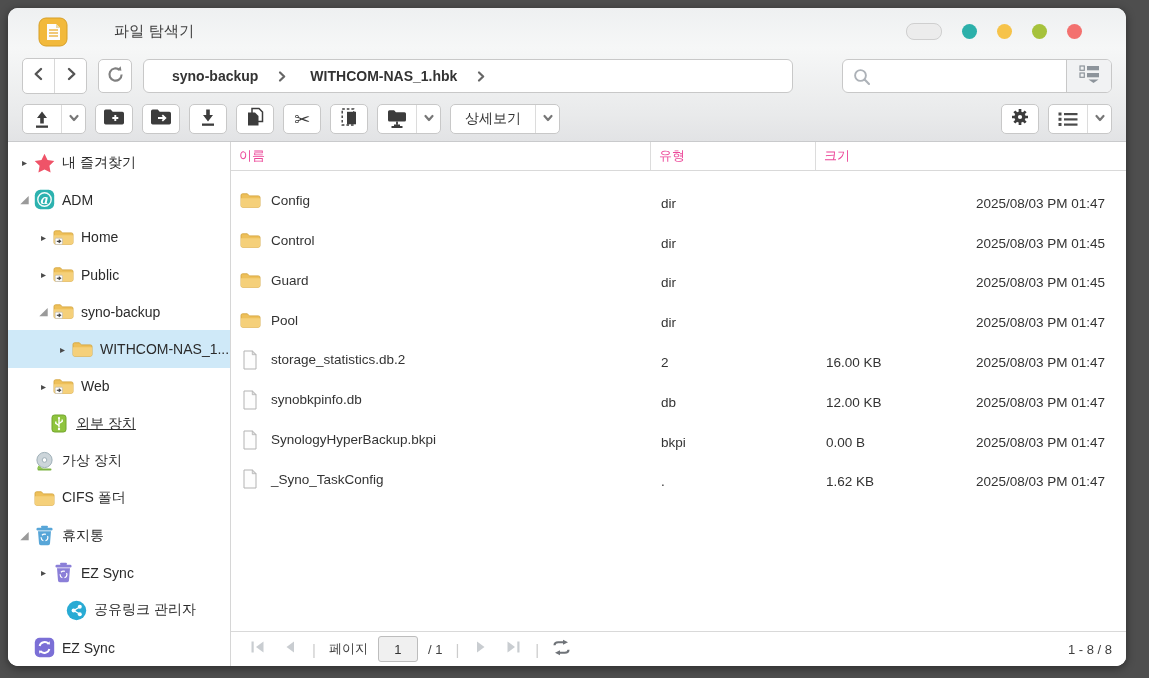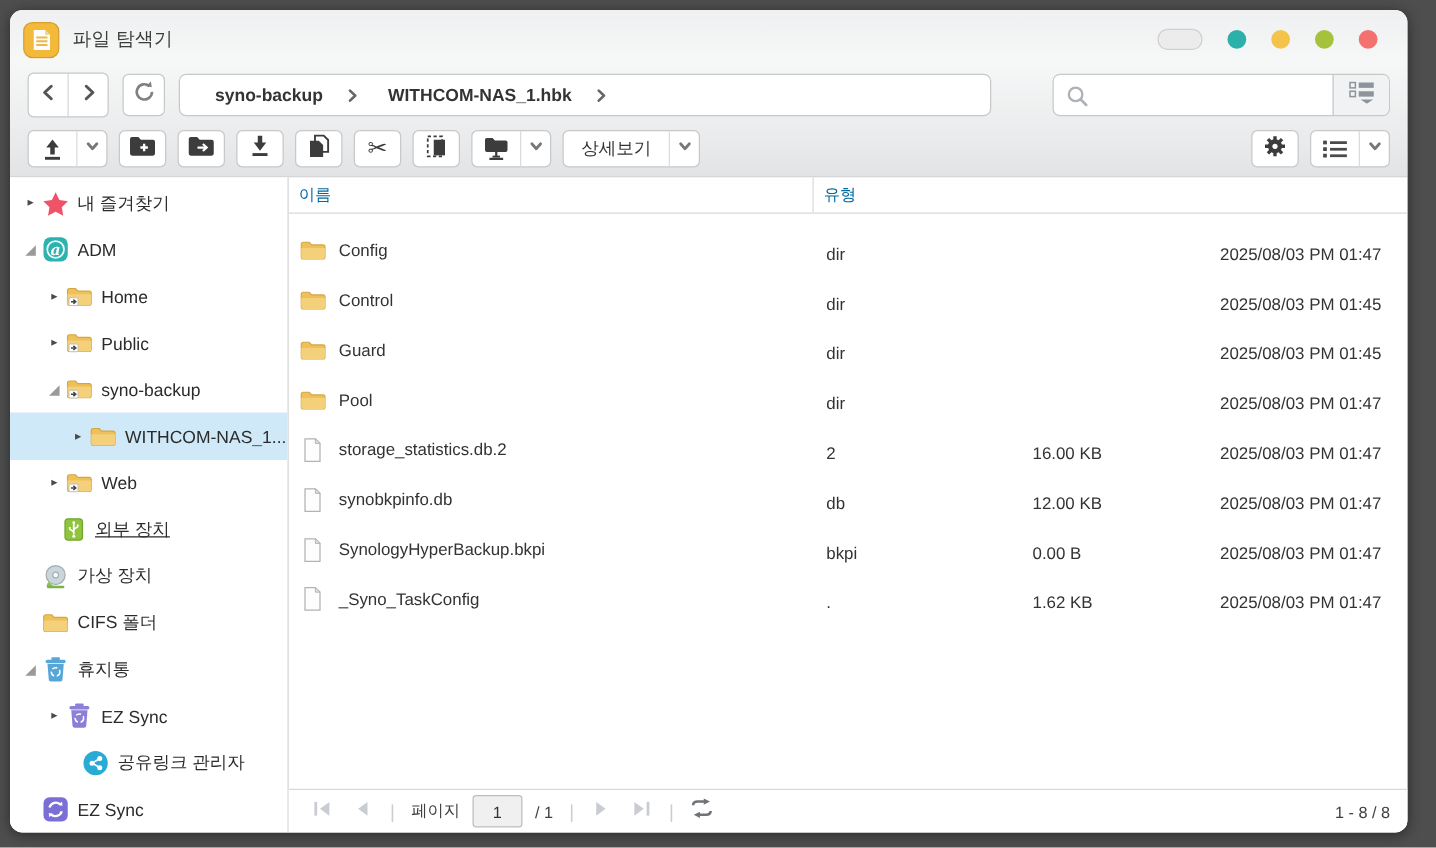--- a/index.html
+++ b/index.html
@@ -13,21 +13,21 @@
     position:absolute;left:8px;top:8px;width:1118px;height:658px;
     background:#fff;border-radius:10px;overflow:hidden;
     box-shadow:0 2px 10px rgba(0,0,0,.45);
     display:flex;flex-direction:column;
   }
   
   .chrome{
     background:linear-gradient(#eef0f1,#f6f7f7 30%,#e9eaeb 80%,#e2e3e5);
     border-bottom:1px solid #c9cacc;flex:0 0 auto;
   }
-  .titlebar{height:47px;display:flex;align-items:center;padding:0 10px;}
+  .titlebar{height:47px;display:flex;align-items:center;padding:0 30px;gap:36px;}
   .app-icon{width:30px;height:30px;margin-right:10px;flex:0 0 auto;}
   .app-title{font-size:15px;color:#3c3c3c;letter-spacing:.2px;}
   .win-controls{margin-left:auto;display:flex;align-items:center;gap:20px;padding-right:14px;}
   .pill{width:34px;height:15px;border-radius:8px;background:#ececec;border:1px solid #cfcfcf;}
   .dot{width:15px;height:15px;border-radius:50%;}
   
   .navbar{height:42px;display:flex;align-items:center;padding:0 14px;gap:11px;}
   .navgroup{display:flex;background:#fff;border:1px solid #c8c8c8;border-radius:5px;height:34px;overflow:hidden;}
   .navgroup .nbtn{width:31px;display:flex;align-items:center;justify-content:center;cursor:pointer;}
   .navgroup .nbtn + .nbtn{border-left:1px solid #d8d8d8;}
@@ -57,21 +57,21 @@
   .content{flex:1;display:flex;min-height:0;background:#fff;}
   .sidebar{width:222px;flex:0 0 auto;border-right:1px solid #d6d6d6;padding-top:2px;overflow:hidden;background:#fff;}
   .side-item{height:37.3px;display:flex;align-items:center;font-size:14px;color:#2b2b2b;cursor:pointer;box-sizing:border-box;}
   .side-item.selected{background:#cfe9f8;}
   .twisty{width:17px;flex:0 0 auto;text-align:center;font-size:10px;color:#4a4a4a;}
   .twisty.expanded{color:#9a9a9a;font-size:11px;}
   .side-icon{width:21px;height:21px;margin:0 7px 0 1px;flex:0 0 auto;display:flex;align-items:center;justify-content:center;}
   .side-label{white-space:nowrap;overflow:hidden;}
   .main{flex:1;display:flex;flex-direction:column;min-width:0;}
   .thead{height:28px;display:flex;border-bottom:1px solid #d9d9d9;flex:0 0 auto;align-items:center;}
-  .thcell{font-size:13px;color:#0369a1;box-sizing:border-box;height:100%;display:flex;align-items:center;
+  .thcell{font-size:13px;color:#ec4899;box-sizing:border-box;height:100%;display:flex;align-items:center;
     border-right:1px solid #dcdcdc;padding-left:8px;cursor:pointer;}
   .thcell:last-child{border-right:none;}
   .c-name{width:420px;flex:0 0 auto;}
   .c-type{width:165px;flex:0 0 auto;}
   .c-size{width:150px;flex:0 0 auto;}
   .c-date{flex:1;min-width:0;}
   .rows{flex:1;overflow:hidden;}
   .trow{height:39.8px;display:flex;align-items:flex-end;cursor:pointer;}
   .cell{font-size:13.5px;color:#333;box-sizing:border-box;padding-left:10px;display:flex;align-items:center;}
   .cell.c-name{padding-left:8px;}
@@ -466,20 +466,21 @@
               <path d="M5.4 16.8 5 13.4l3.3.6z" fill="#fff"></path>
             </svg>
           </span>
     <span class="side-label">EZ Sync</span>
   </div>
       </div>
     <div class="main">
       <div class="thead">
         <span class="thcell c-name">이름</span>
         <span class="thcell c-type">유형</span>
+        <span class="thcell c-size">크기</span>
       </div>
       <div class="rows">
           <div class="trow">
     <span class="cell c-name">
               <span class="ficon">
                 <svg width="21" height="17" viewBox="0 0 21 17" xmlns="http://www.w3.org/2000/svg">
                   <path d="M1 3.4Q1 1.8 2.6 1.8h4.8l1.9 2.1h9.1Q20 3.9 20 5.5v8.1q0 1.6-1.6 1.6H2.6Q1 15.2 1 13.6z" fill="#eec05a" stroke="#d5a63e" stroke-width="0.9"></path>
                   <path d="M1 6.3h19v7.3q0 1.6-1.6 1.6H2.6Q1 15.2 1 13.6z" fill="#f5d07a"></path>
                 </svg>
               </span>

